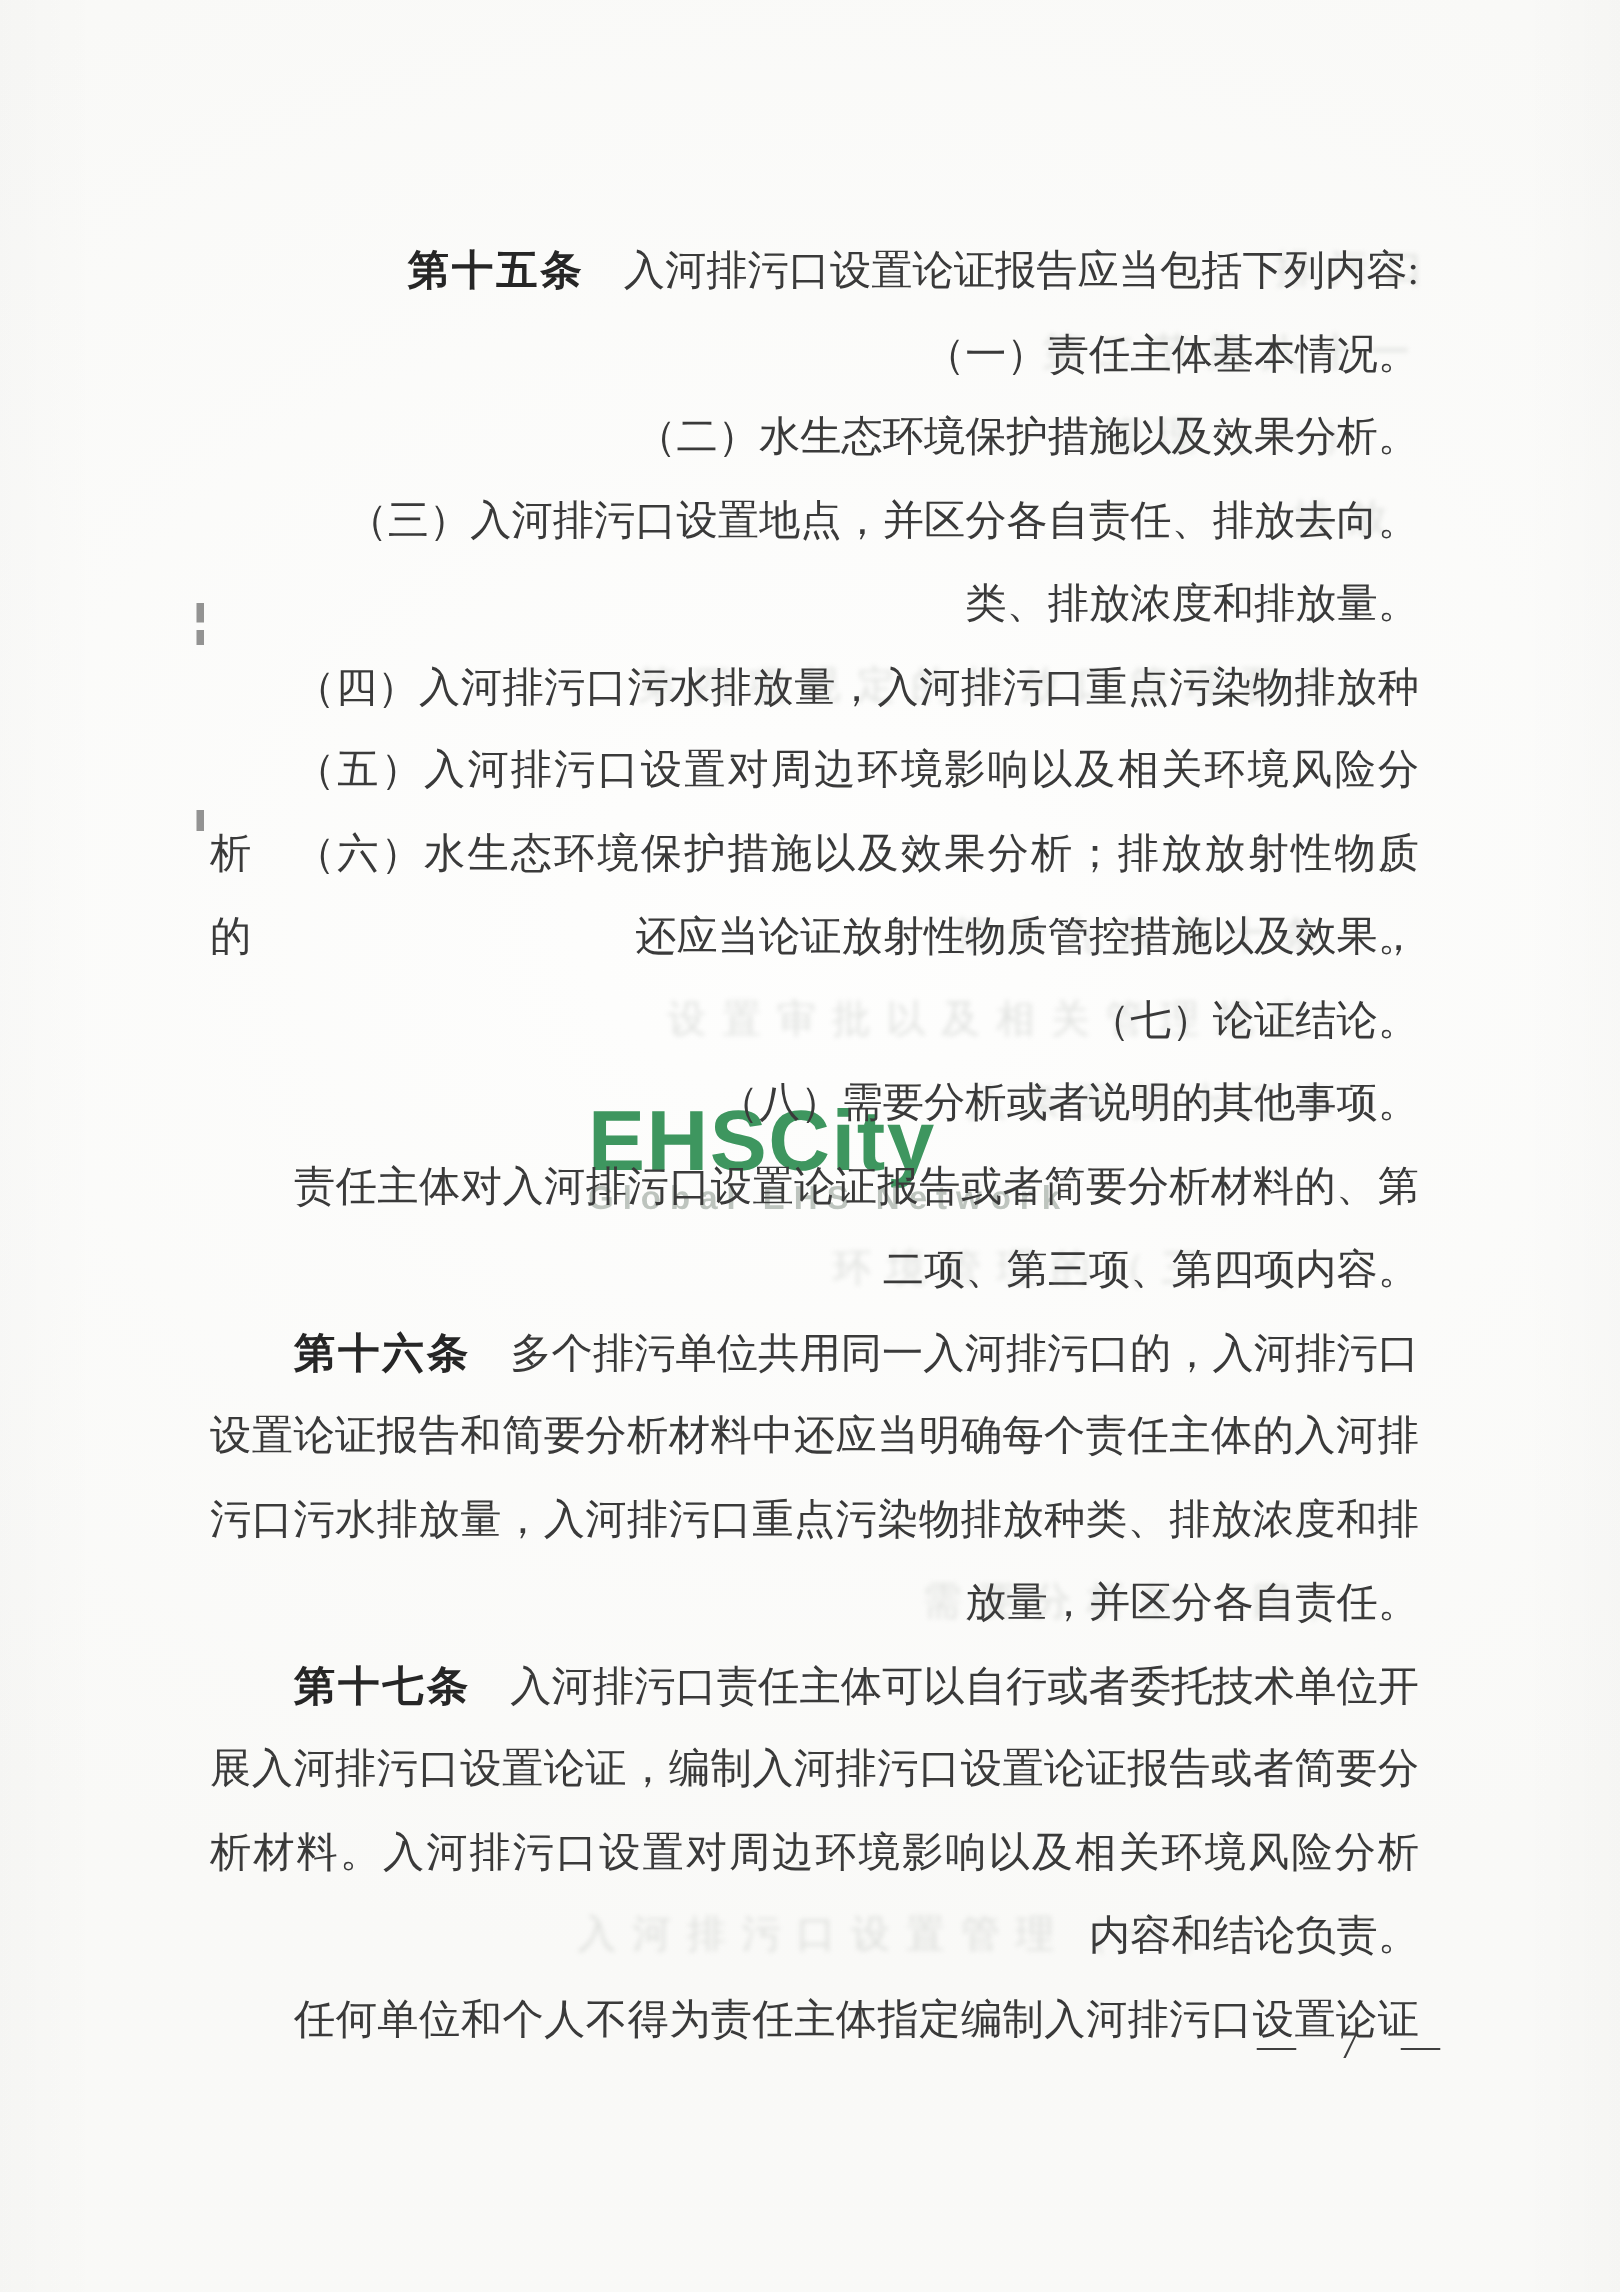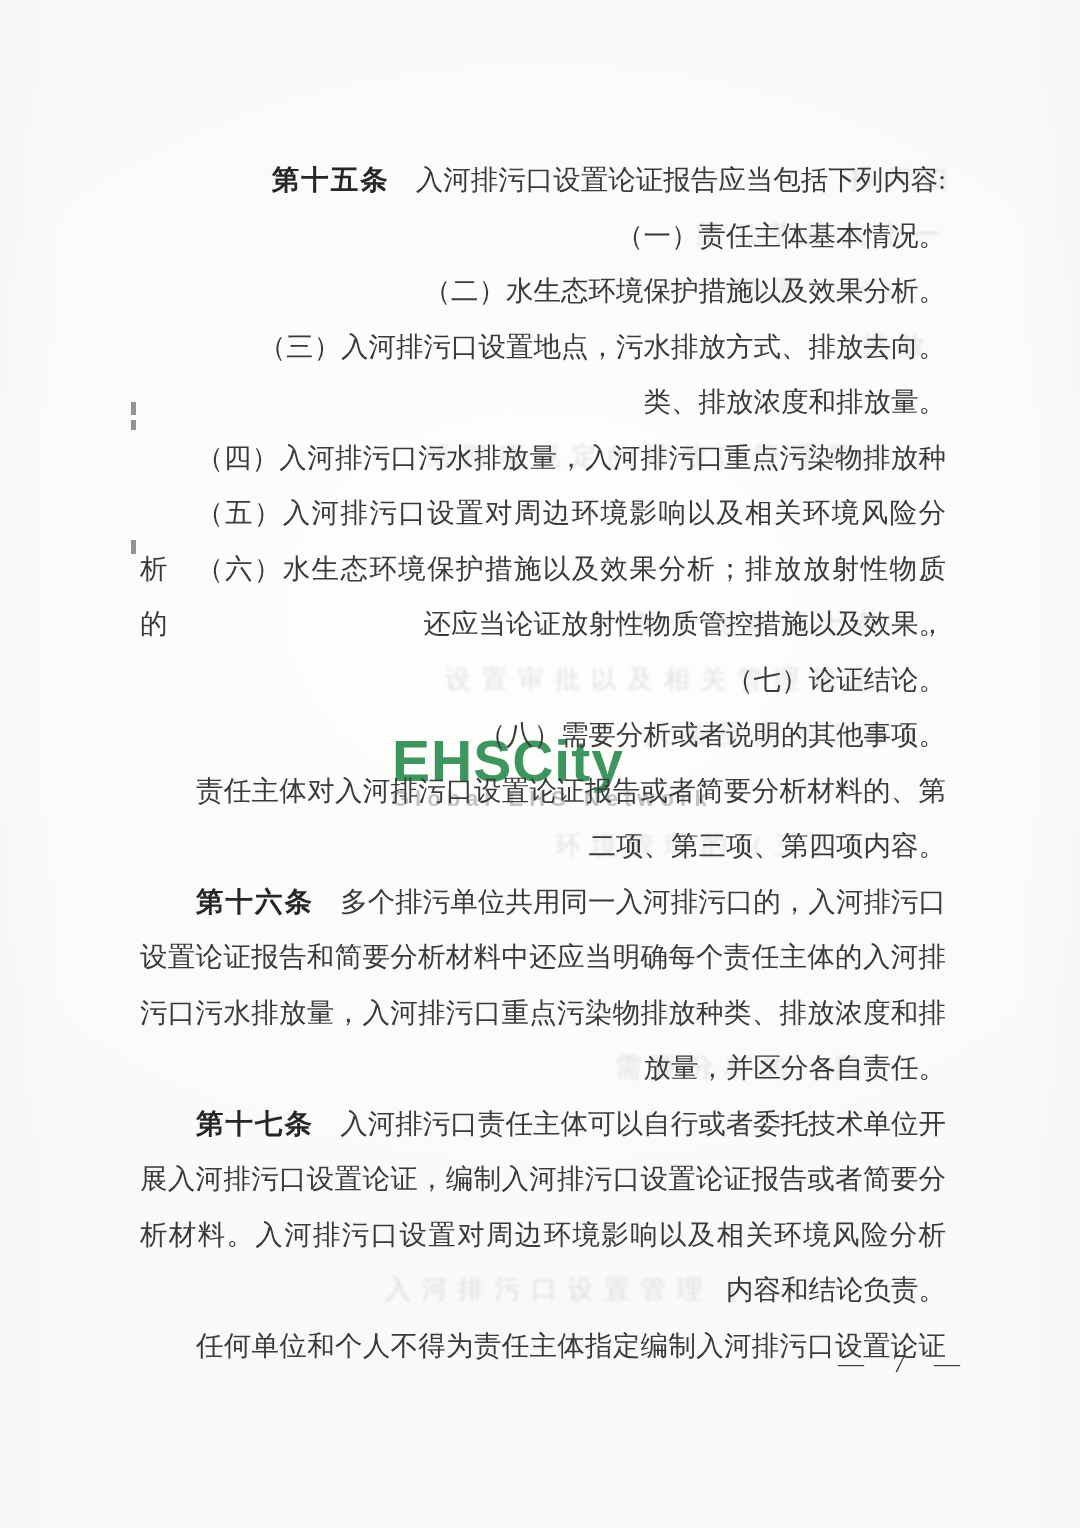--- a/index.html
+++ b/index.html
@@ -125,21 +125,21 @@
 
   <div class="wm">
     <div class="wm-title">EHSCity</div>
     <div class="wm-sub">Global EHS Network</div>
   </div>
 
   <div class="doc">
     <div class="line in"><span class="term">第十五条</span><span>入河排污口设置论证报告应当包括下列内容:</span></div>
     <div class="line in">（一）责任主体基本情况。</div>
     <div class="line in">（二）水生态环境保护措施以及效果分析。</div>
-    <div class="line in">（三）入河排污口设置地点，污水排放方式、排放去向。</div>
+    <div class="line in">（三）入河排污口设置地点，并区分各自责任、排放去向。</div>
     <div class="line">类、排放浓度和排放量。</div>
     <div class="line in j">（四）入河排污口污水排放量，入河排污口重点污染物排放种</div>
     <div class="line in j">（五）入河排污口设置对周边环境影响以及相关环境风险分析。</div>
     <div class="line in j">（六）水生态环境保护措施以及效果分析；排放放射性物质的，</div>
     <div class="line">还应当论证放射性物质管控措施以及效果。</div>
     <div class="line in">（七）论证结论。</div>
     <div class="line in">（八）需要分析或者说明的其他事项。</div>
     <div class="line in j">责任主体对入河排污口设置论证报告或者简要分析材料的、第</div>
     <div class="line">二项、第三项、第四项内容。</div>
     <div class="line in j"><span class="term">第十六条</span><span>多个排污单位共用同一入河排污口的，入河排污口</span></div>

